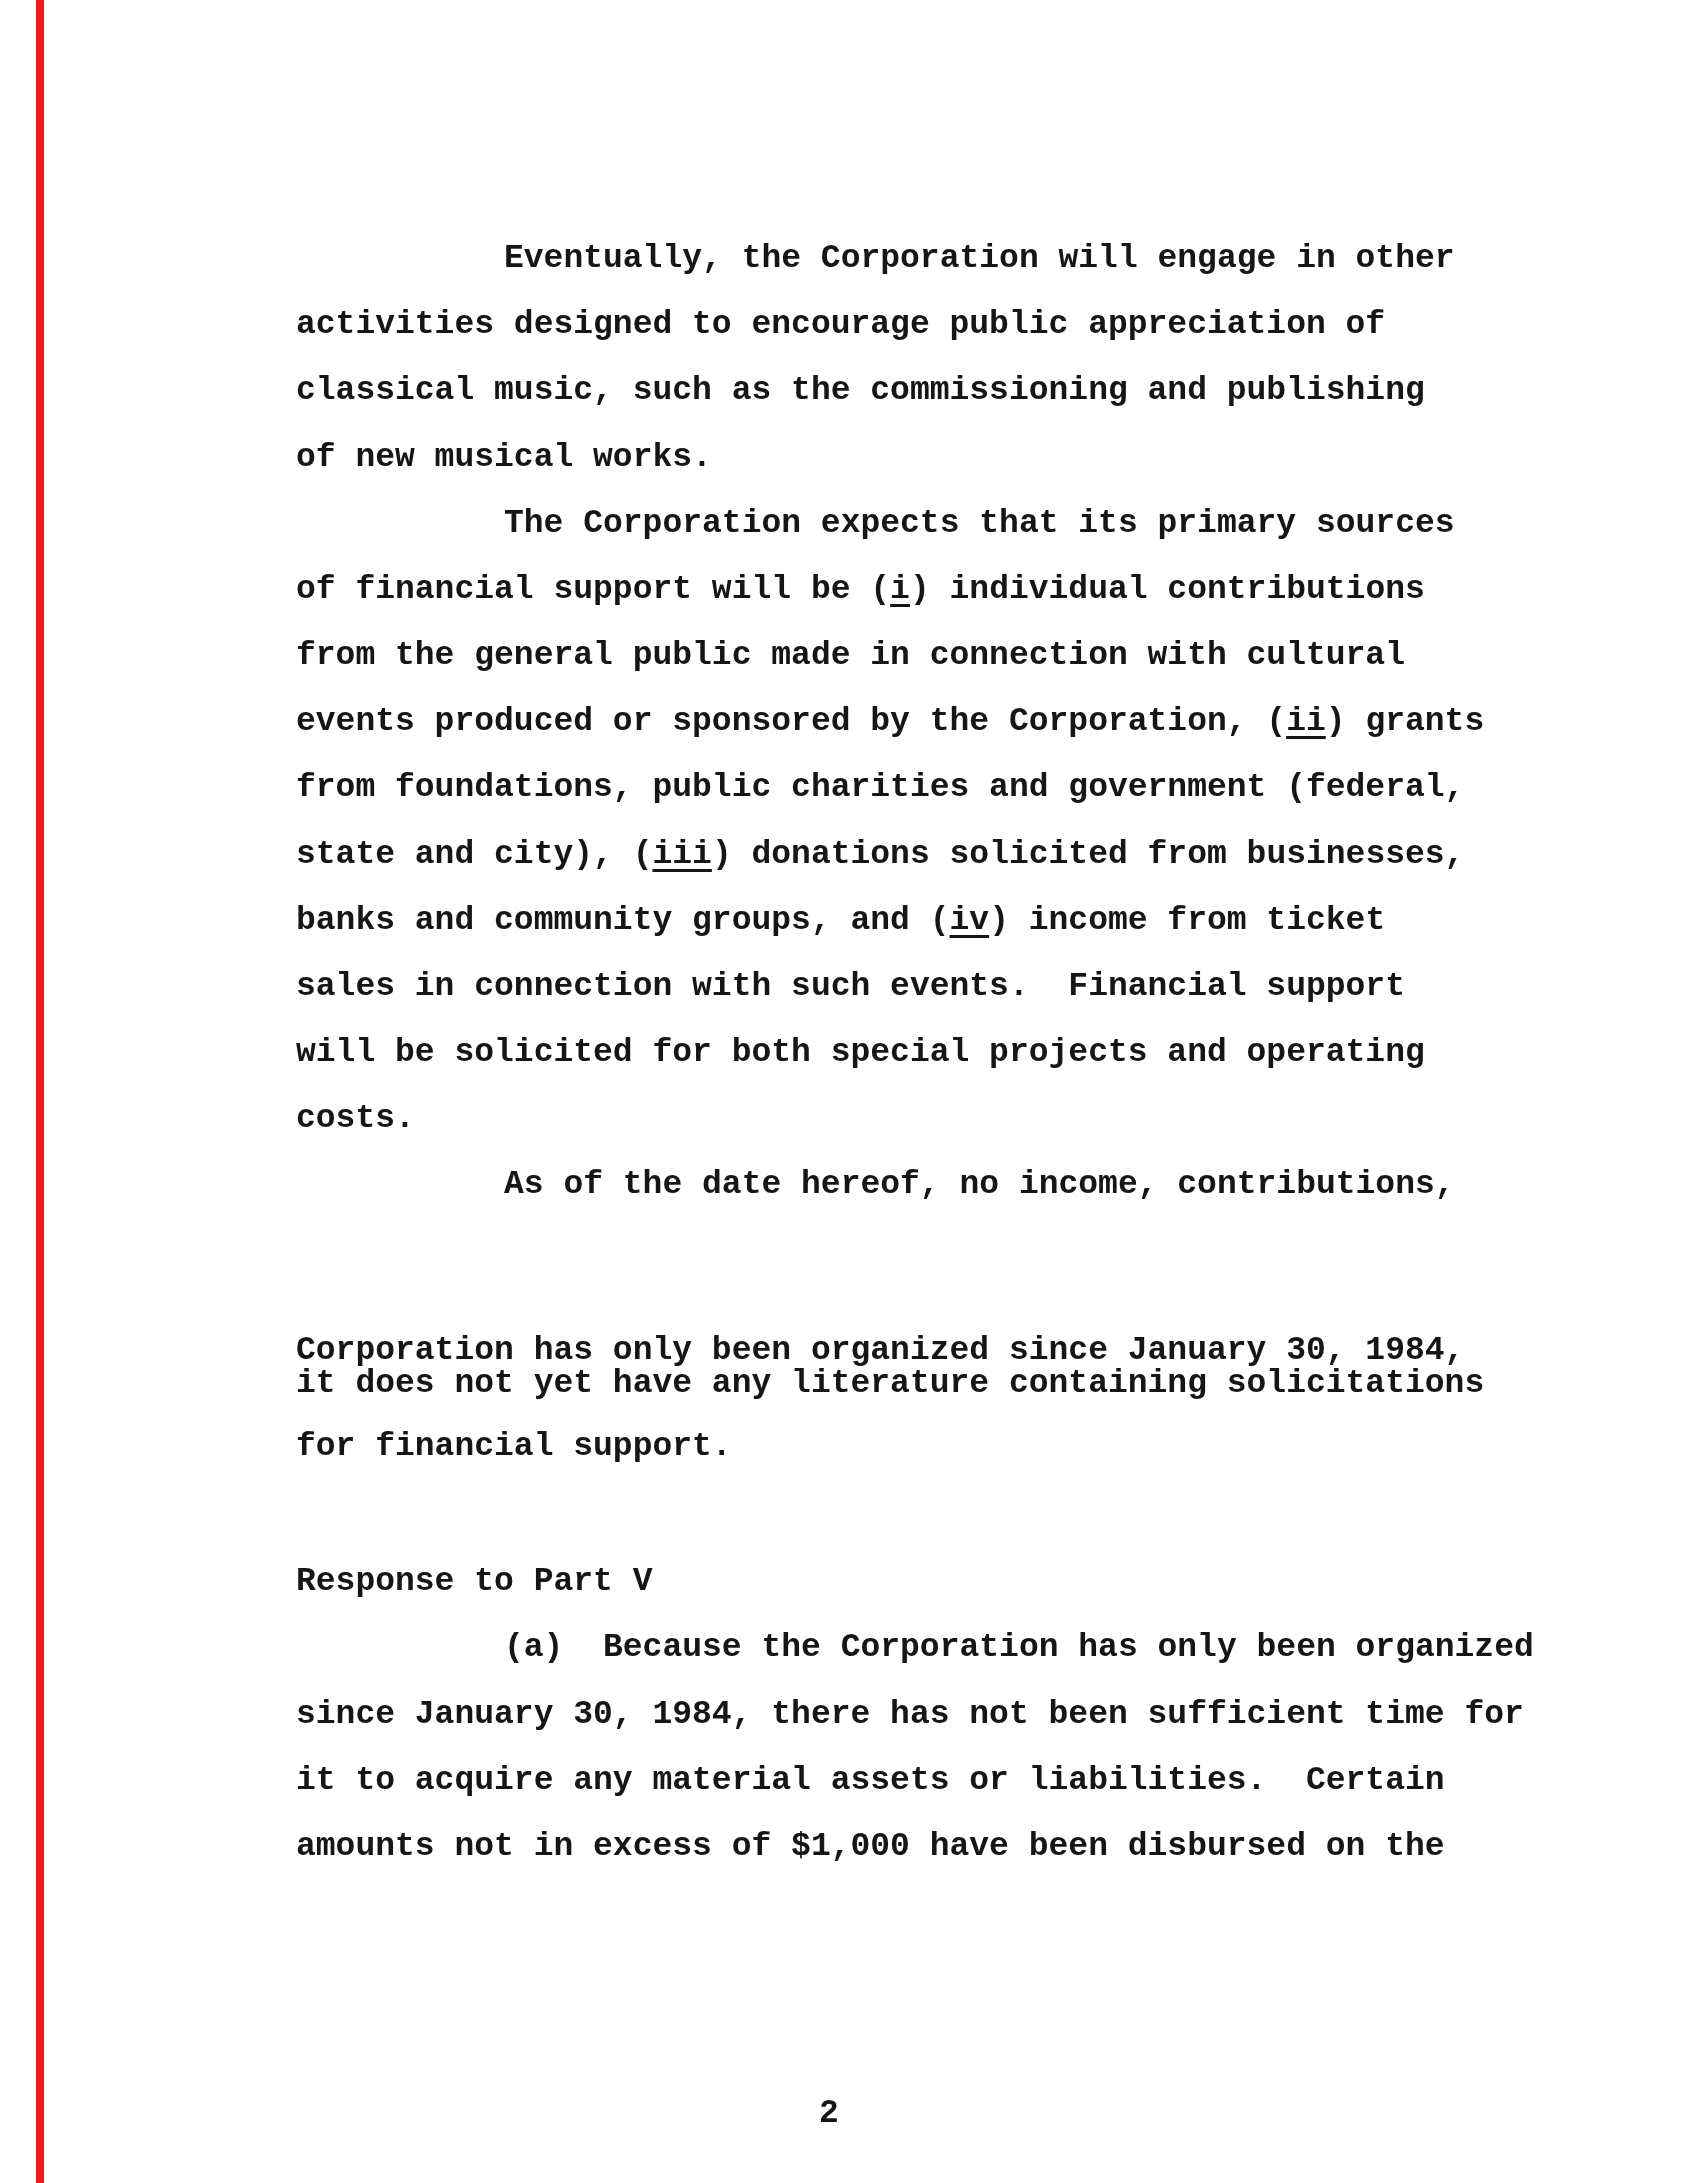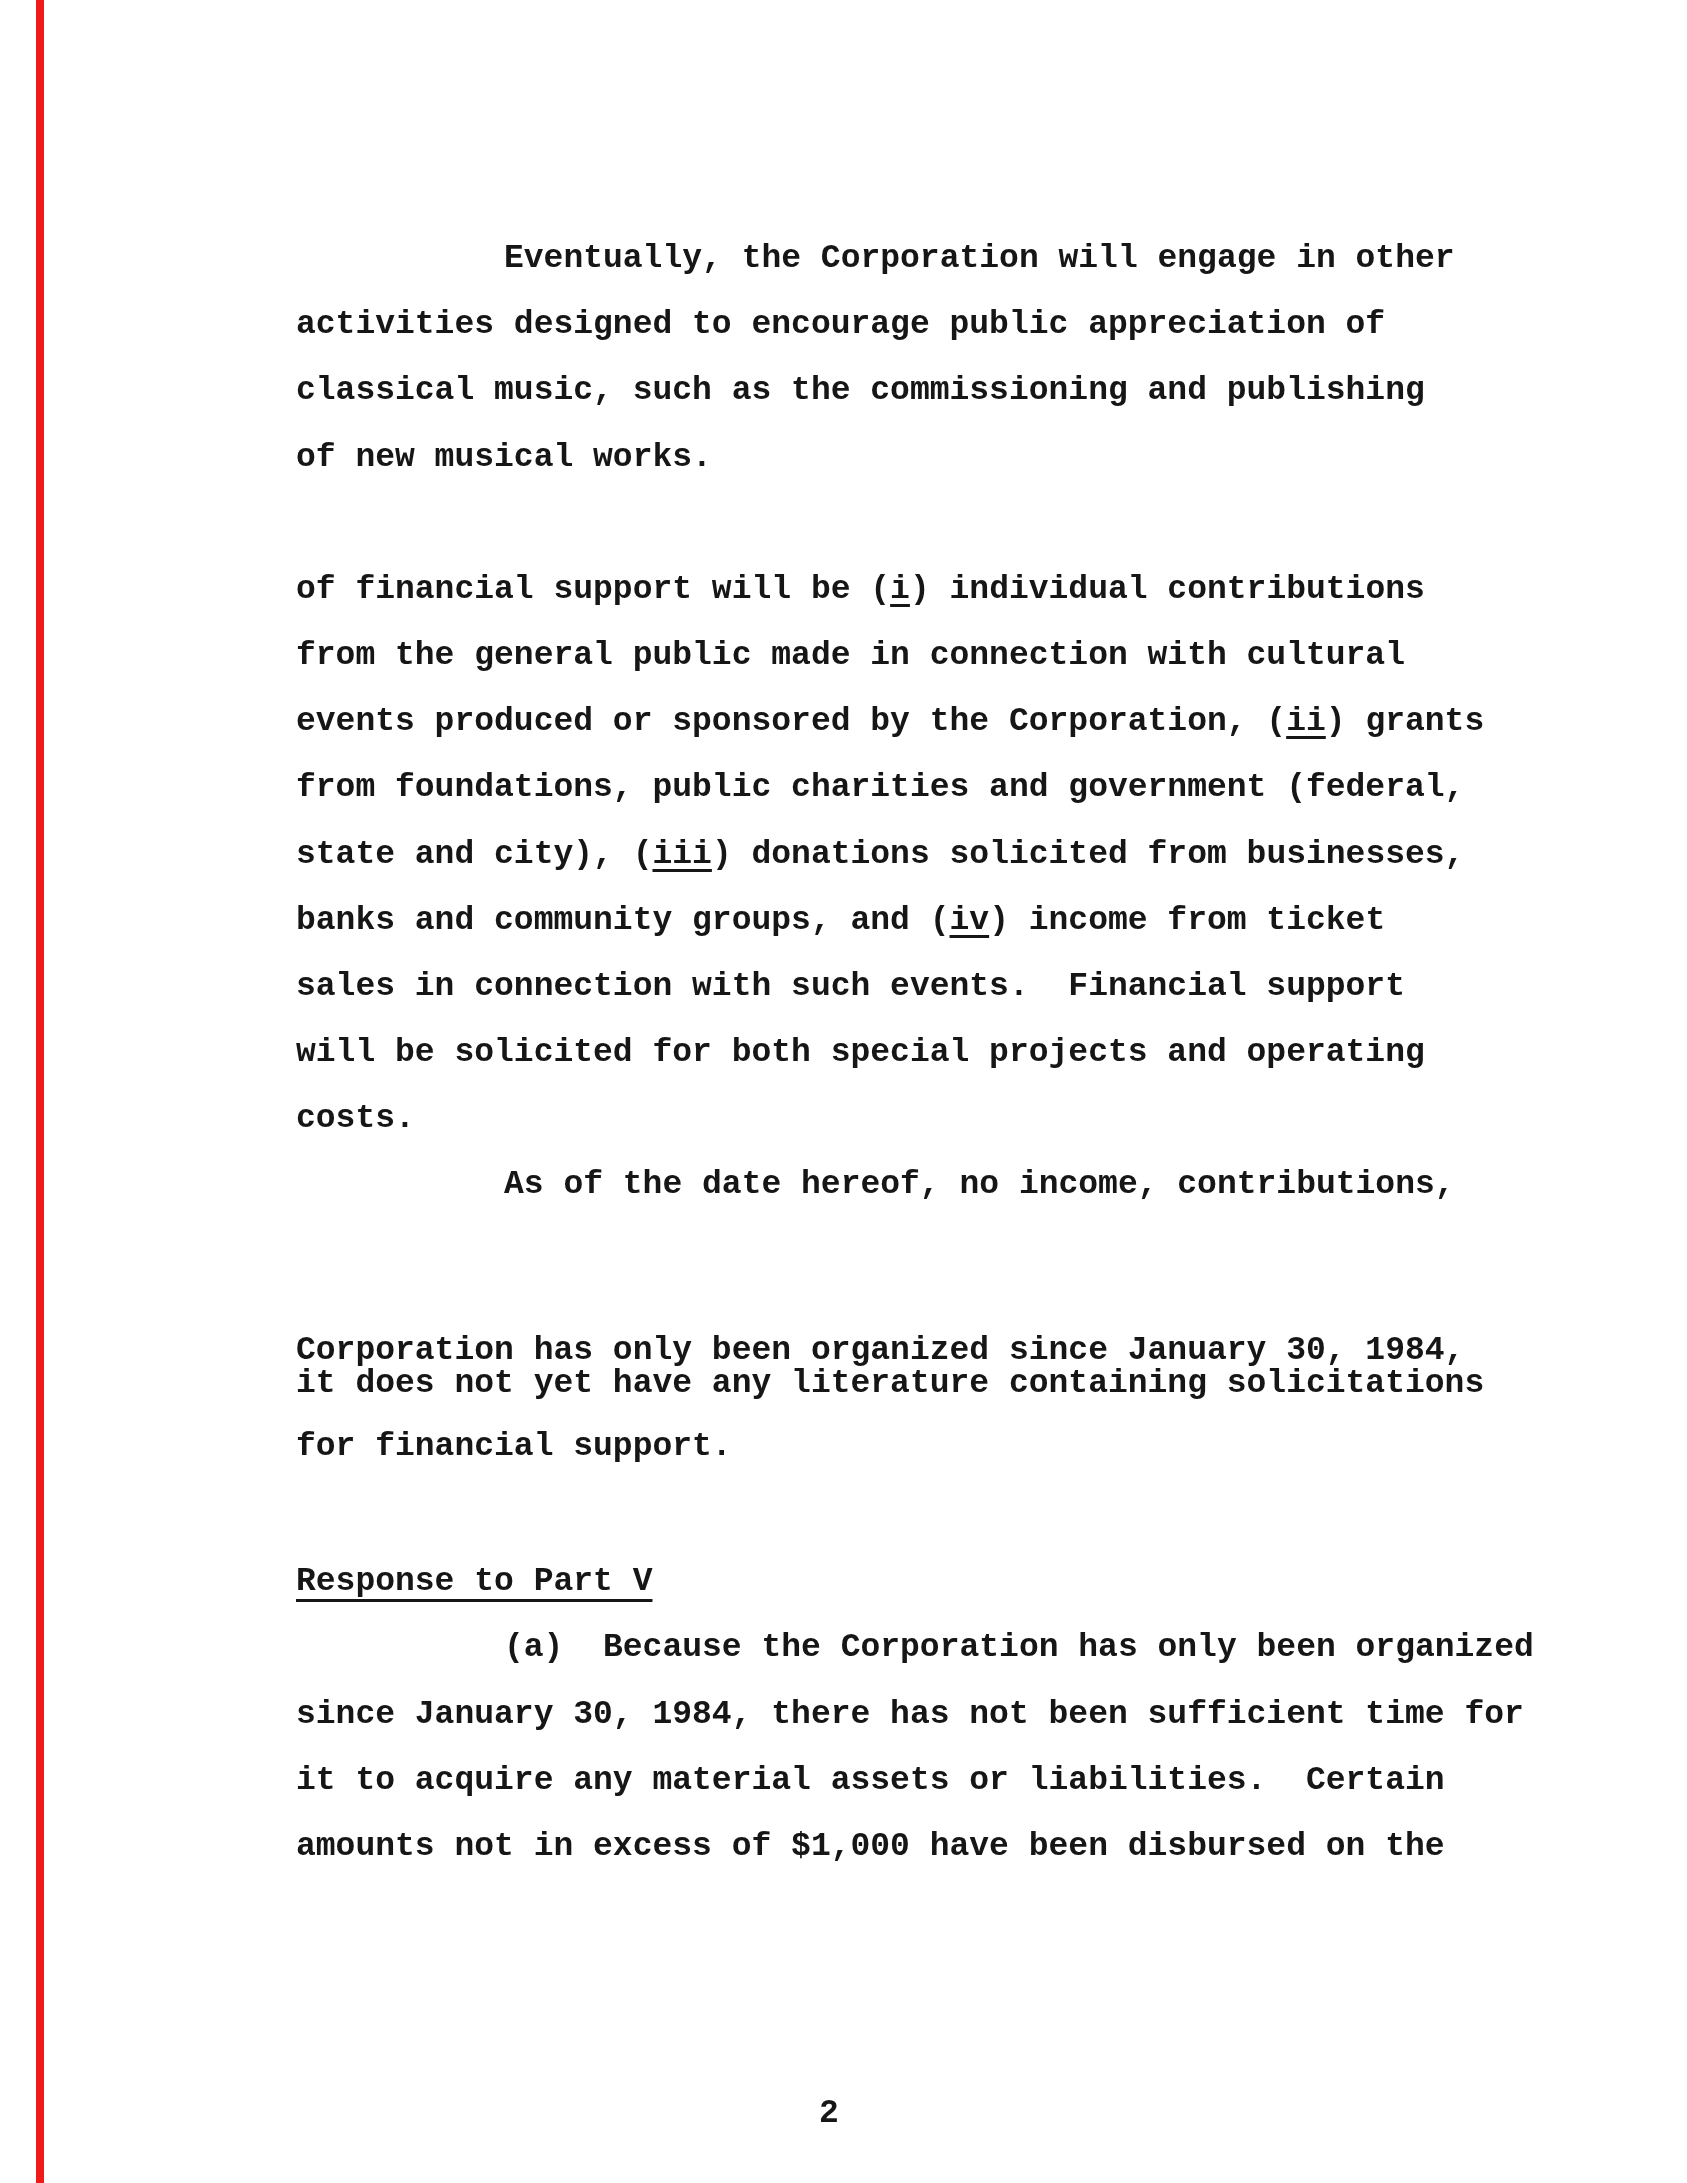--- a/index.html
+++ b/index.html
@@ -37,39 +37,39 @@
   }
   .ind {
     left: 468px;
   }
   .u {
     text-decoration: underline;
     text-decoration-thickness: 2.6px;
     text-underline-offset: 6px;
   }
   .heading {
-    text-decoration: underline;
     text-decoration-thickness: 3.3px;
     text-underline-offset: 8.6px;
   }
   .page-num {
     left: 783px;
   }
 </style>
 </head>
 <body>
 
 <div class="page">
   <div class="edge-stripe"></div>
 
   <div class="line ind" style="top:242px">Eventually, the Corporation will engage in other</div>
   <div class="line" style="top:308px">activities designed to encourage public appreciation of</div>
   <div class="line" style="top:374px">classical music, such as the commissioning and publishing</div>
   <div class="line" style="top:441px">of new musical works.</div>
 
+  <div class="line ind" style="top:507px">The Corporation expects that its primary sources</div>
   <div class="line" style="top:639px">from the general public made in connection with cultural</div>
   <div class="line" style="top:573px"><span>of financial support will be (</span><span class="u">i</span><span>) individual contributions</span></div>
   <div class="line" style="top:705px"><span>events produced or sponsored by the Corporation, (</span><span class="u">ii</span><span>) grants</span></div>
   <div class="line" style="top:771px">from foundations, public charities and government (federal,</div>
   <div class="line" style="top:838px"><span>state and city), (</span><span class="u">iii</span><span>) donations solicited from businesses,</span></div>
   <div class="line" style="top:904px"><span>banks and community groups, and (</span><span class="u">iv</span><span>) income from ticket</span></div>
   <div class="line" style="top:970px">sales in connection with such events.  Financial support</div>
   <div class="line" style="top:1036px">will be solicited for both special projects and operating</div>
   <div class="line" style="top:1102px">costs.</div>
 

